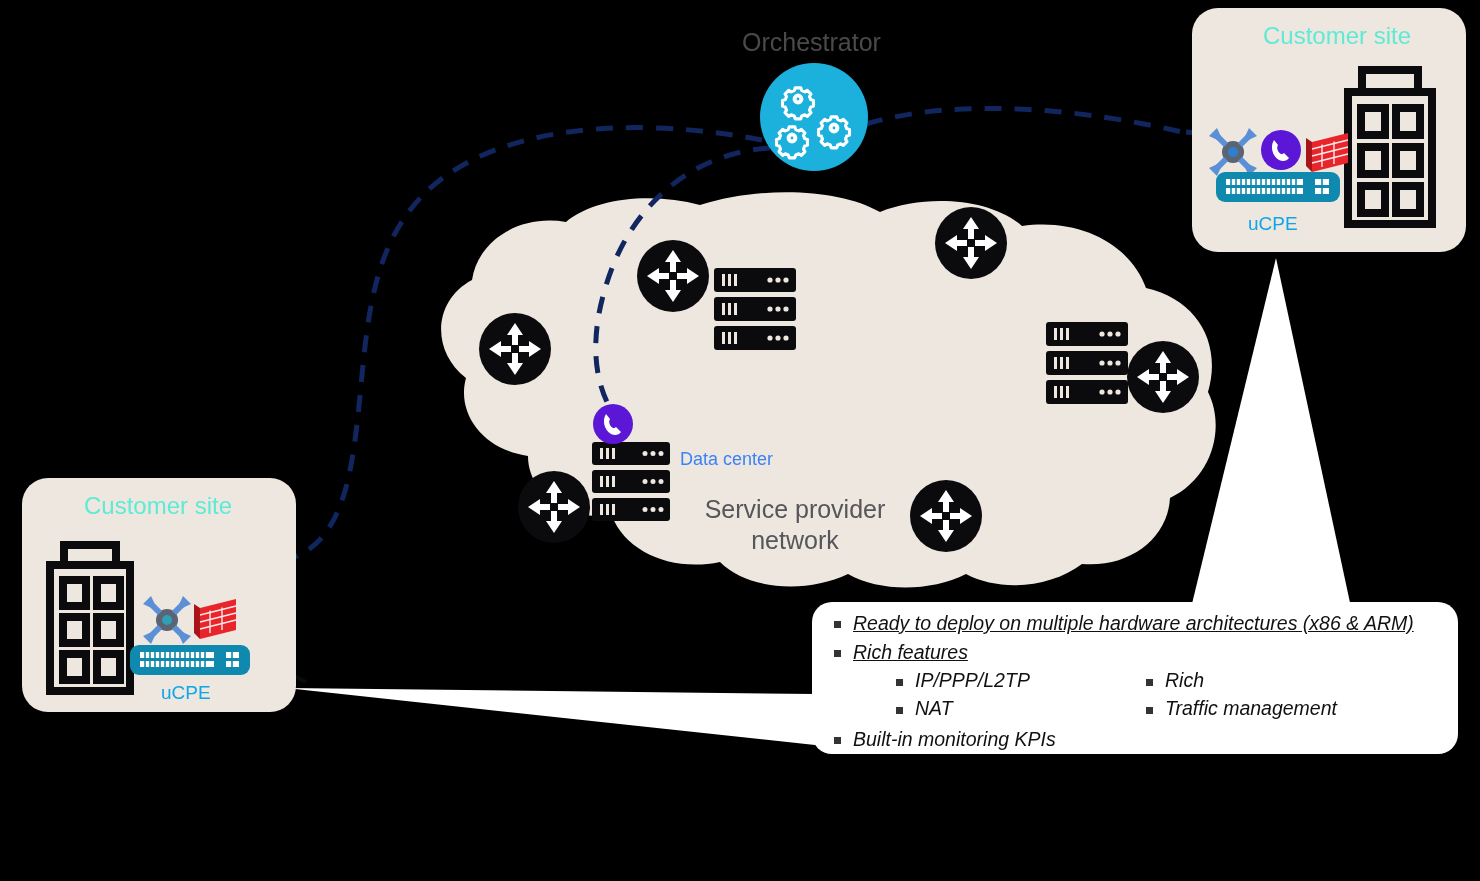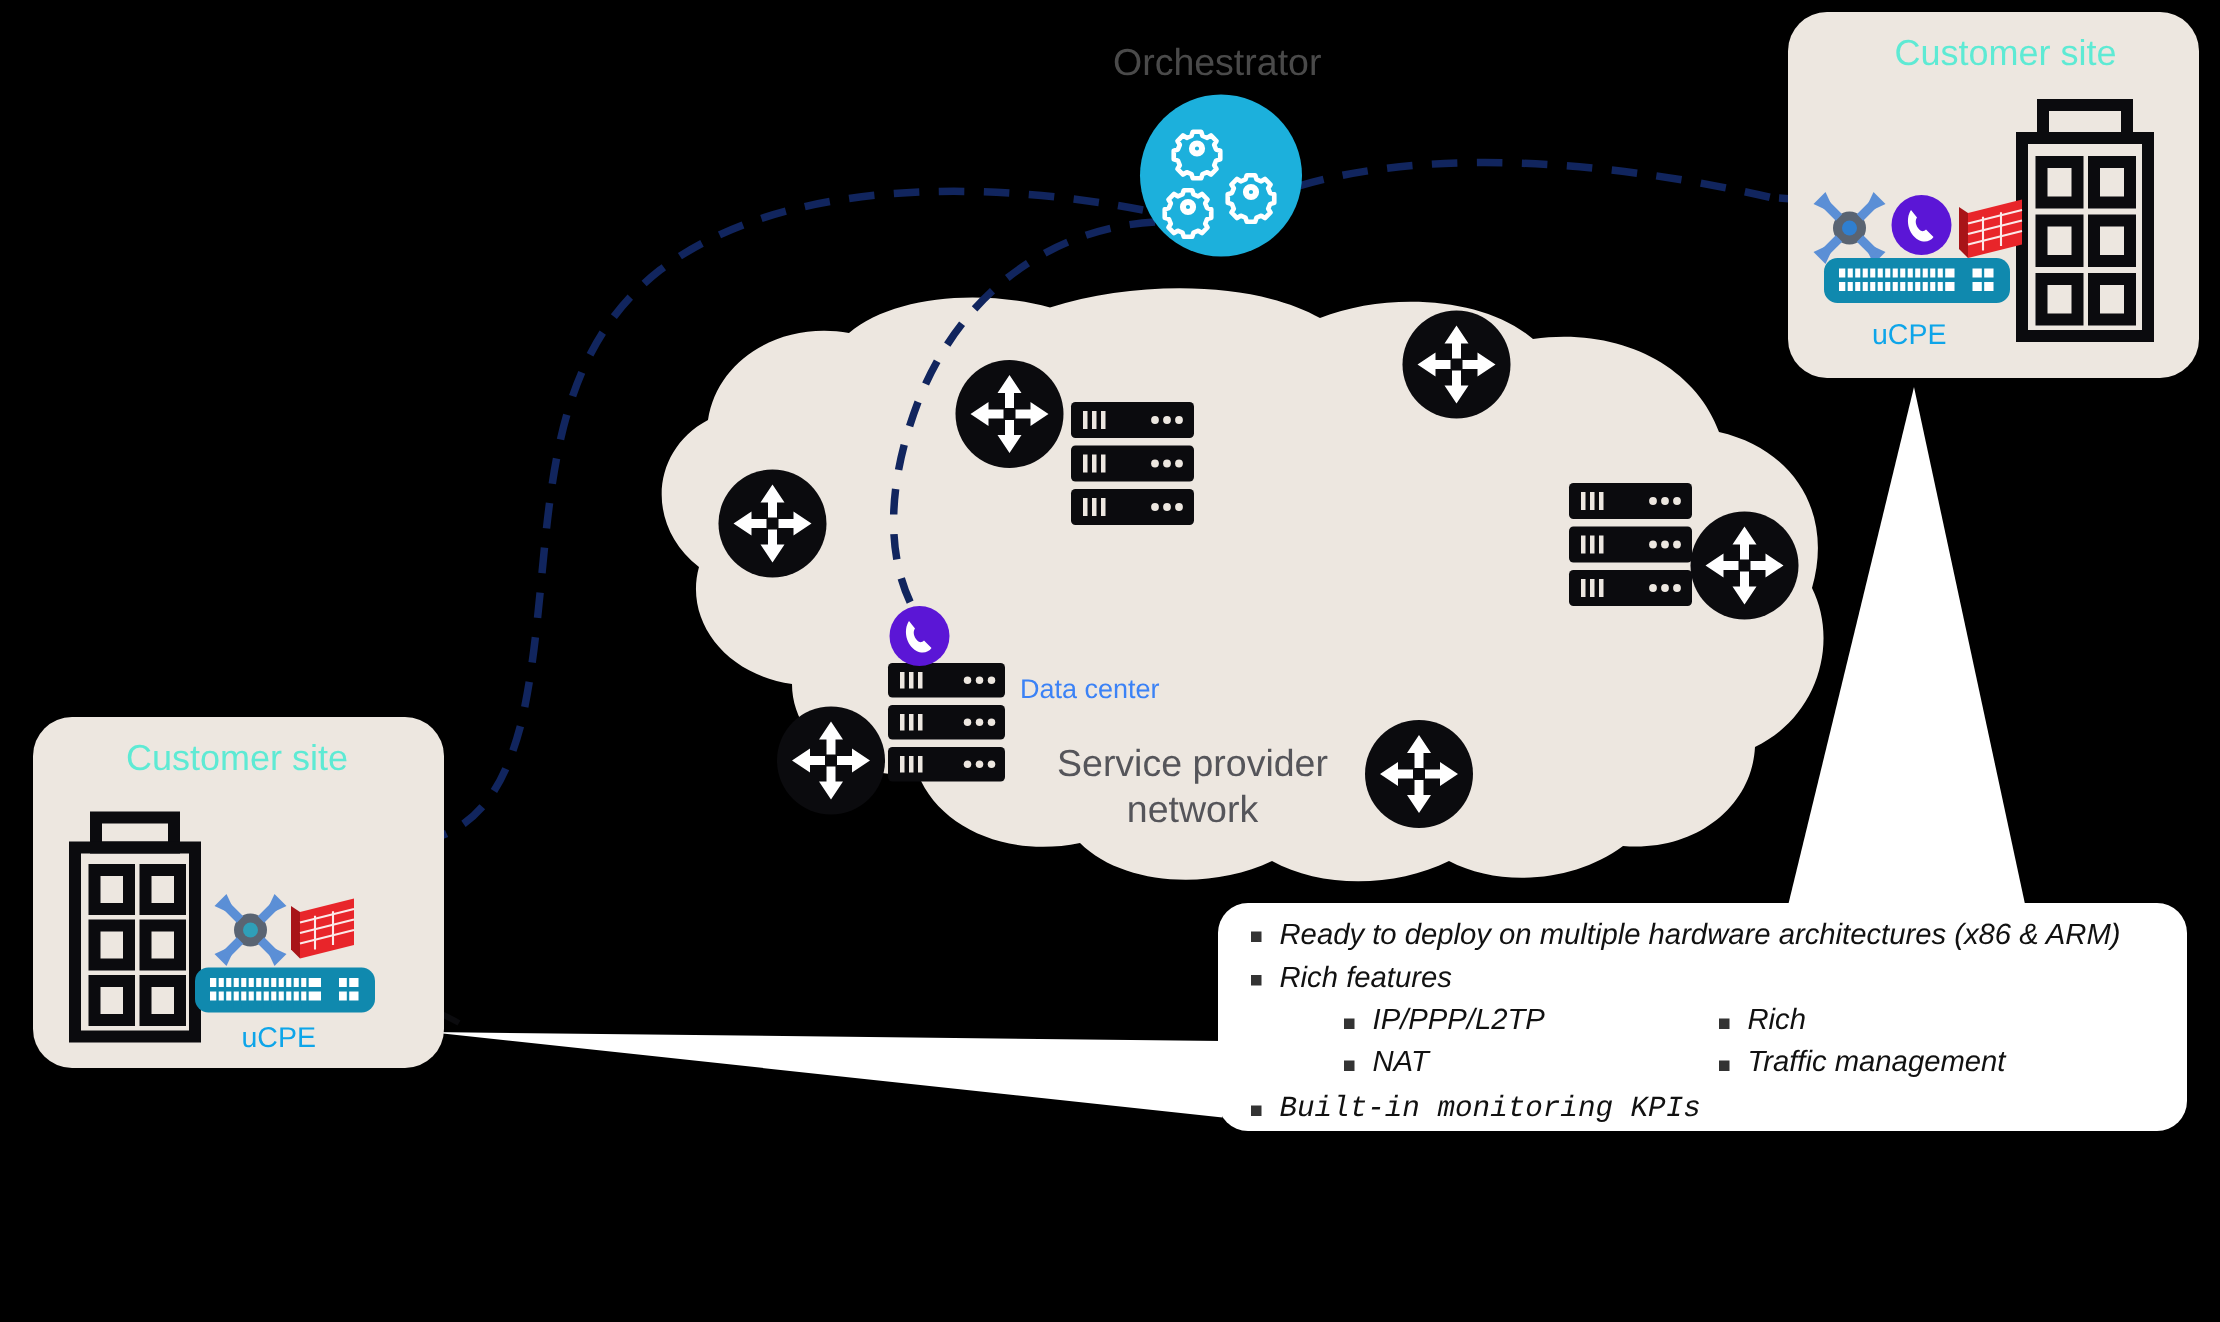--- a/index.html
+++ b/index.html
@@ -78,39 +78,39 @@
     padding: 12px 18px 10px 22px;
   }
   .co-row {
     display: flex;
     align-items: flex-start;
     font-style: italic;
     font-size: 19.5px;
     color: #111111;
     line-height: 1.0;
   }
-  .co-l1 { margin: 0 0 9px 0; }
+  .co-l1 { margin: 0 0 9px 0; text-decoration: underline; }
   .co-bullet {
     width: 7px;
     height: 7px;
     background: #333333;
     margin: 7px 12px 0 0;
     flex: 0 0 auto;
   }
   .co-bullet.sub {
     margin-top: 8px;
   }
   .co-cols {
     display: flex;
     margin: 2px 0 0 0;
   }
   .co-col-a { width: 290px; padding-left: 62px; box-sizing: border-box; }
   .co-col-b { width: 280px; padding-left: 22px; box-sizing: border-box; }
   .co-sub { margin-bottom: 8px; }
-  .co-last { margin-top: 4px; font-family: Liberation Mono, monospace; }
+  .co-last { margin-top: 4px; }
 </style>
 </head>
 <body>
 
 <div id="stage">
 
   <svg class="layer" viewBox="0 0 1480 881">
     <defs>
       <clipPath id="clip-ucpe-tr">
         <rect x="1216" y="172" width="124" height="30" rx="8"></rect>

